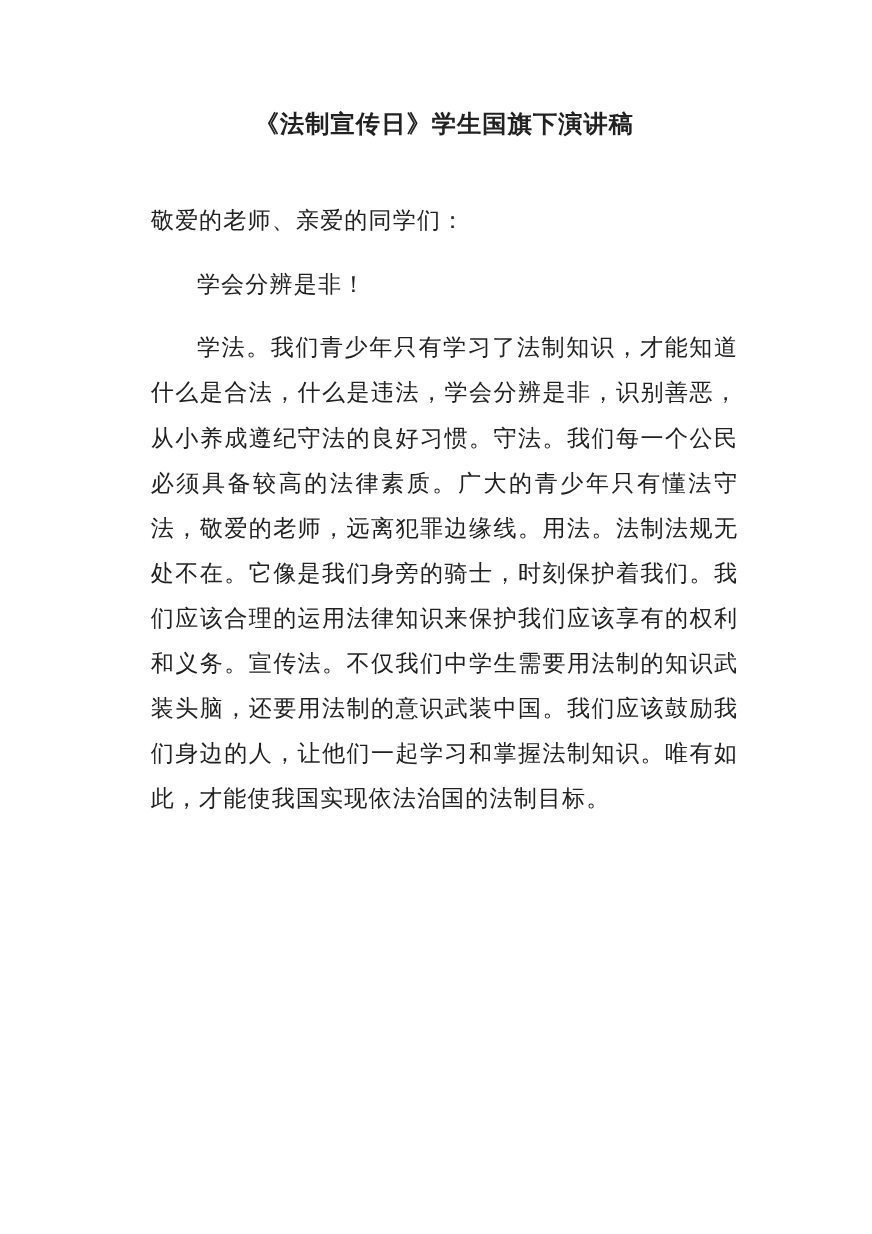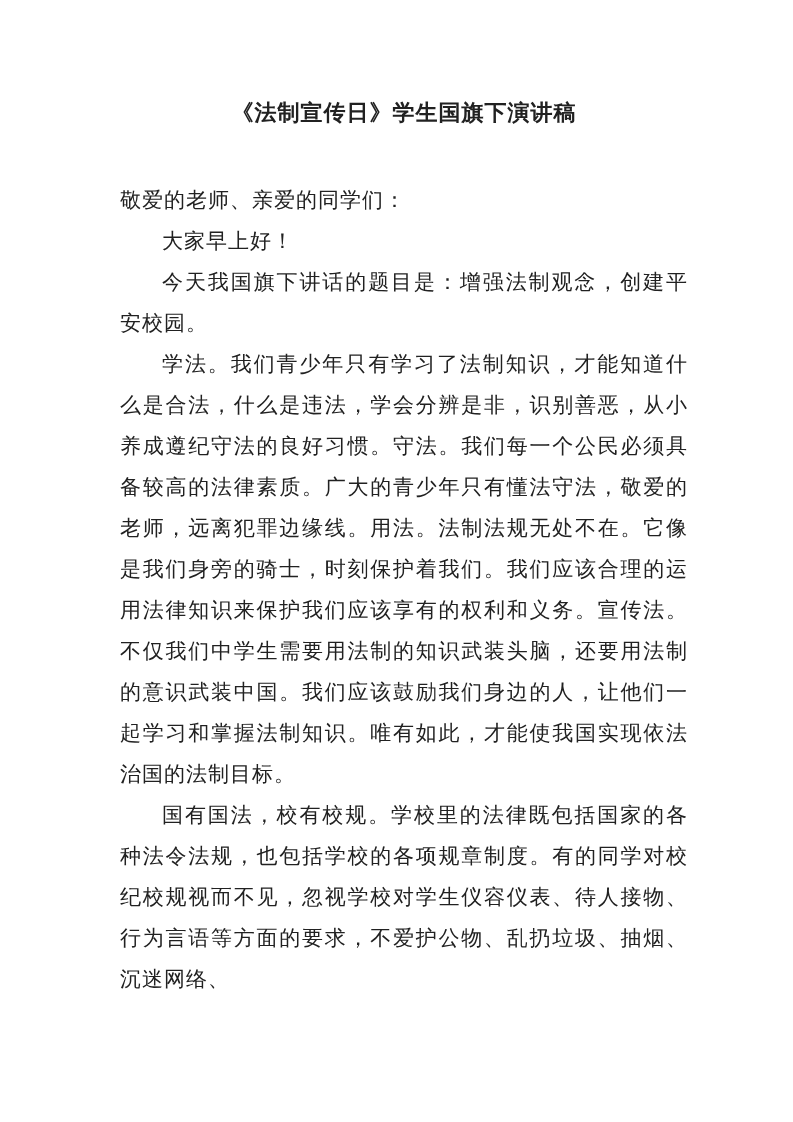--- a/index.html
+++ b/index.html
@@ -25,37 +25,35 @@
   .doc-title {
     margin: 0 0 46px 0;
     font-size: 22px;
     line-height: 42px;
     font-weight: bold;
     text-align: center;
     letter-spacing: 1px;
     white-space: nowrap;
   }
   .doc-body p {
-    margin: 0;
+    margin: 17px;
     font-size: 21px;
     line-height: 41px;
     letter-spacing: 1px;
     text-align: justify;
     text-justify: inter-ideograph;
     word-break: break-all;
   }
   .doc-body p.indent {
     text-indent: 2em;
   }
 </style>
 </head>
 <body>
 
 <div class="page">
   <h1 class="doc-title">《法制宣传日》学生国旗下演讲稿</h1>
   <div class="doc-body">
       <p>敬爱的老师、亲爱的同学们：</p>
-      <p class="indent">大家早上好！</p>
-      <p class="indent">今天我国旗下讲话的题目是：增强法制观念，创建平安校园。</p>
+      <p class="indent">学会分辨是非！</p>
       <p class="indent">学法。我们青少年只有学习了法制知识，才能知道什么是合法，什么是违法，学会分辨是非，识别善恶，从小养成遵纪守法的良好习惯。守法。我们每一个公民必须具备较高的法律素质。广大的青少年只有懂法守法，敬爱的老师，远离犯罪边缘线。用法。法制法规无处不在。它像是我们身旁的骑士，时刻保护着我们。我们应该合理的运用法律知识来保护我们应该享有的权利和义务。宣传法。不仅我们中学生需要用法制的知识武装头脑，还要用法制的意识武装中国。我们应该鼓励我们身边的人，让他们一起学习和掌握法制知识。唯有如此，才能使我国实现依法治国的法制目标。</p>
-      <p class="indent">国有国法，校有校规。学校里的法律既包括国家的各种法令法规，也包括学校的各项规章制度。有的同学对校纪校规视而不见，忽视学校对学生仪容仪表、待人接物、行为言语等方面的要求，不爱护公物、乱扔垃圾、抽烟、沉迷网络、</p>
     </div>
 </div>
 
 </body></html>

